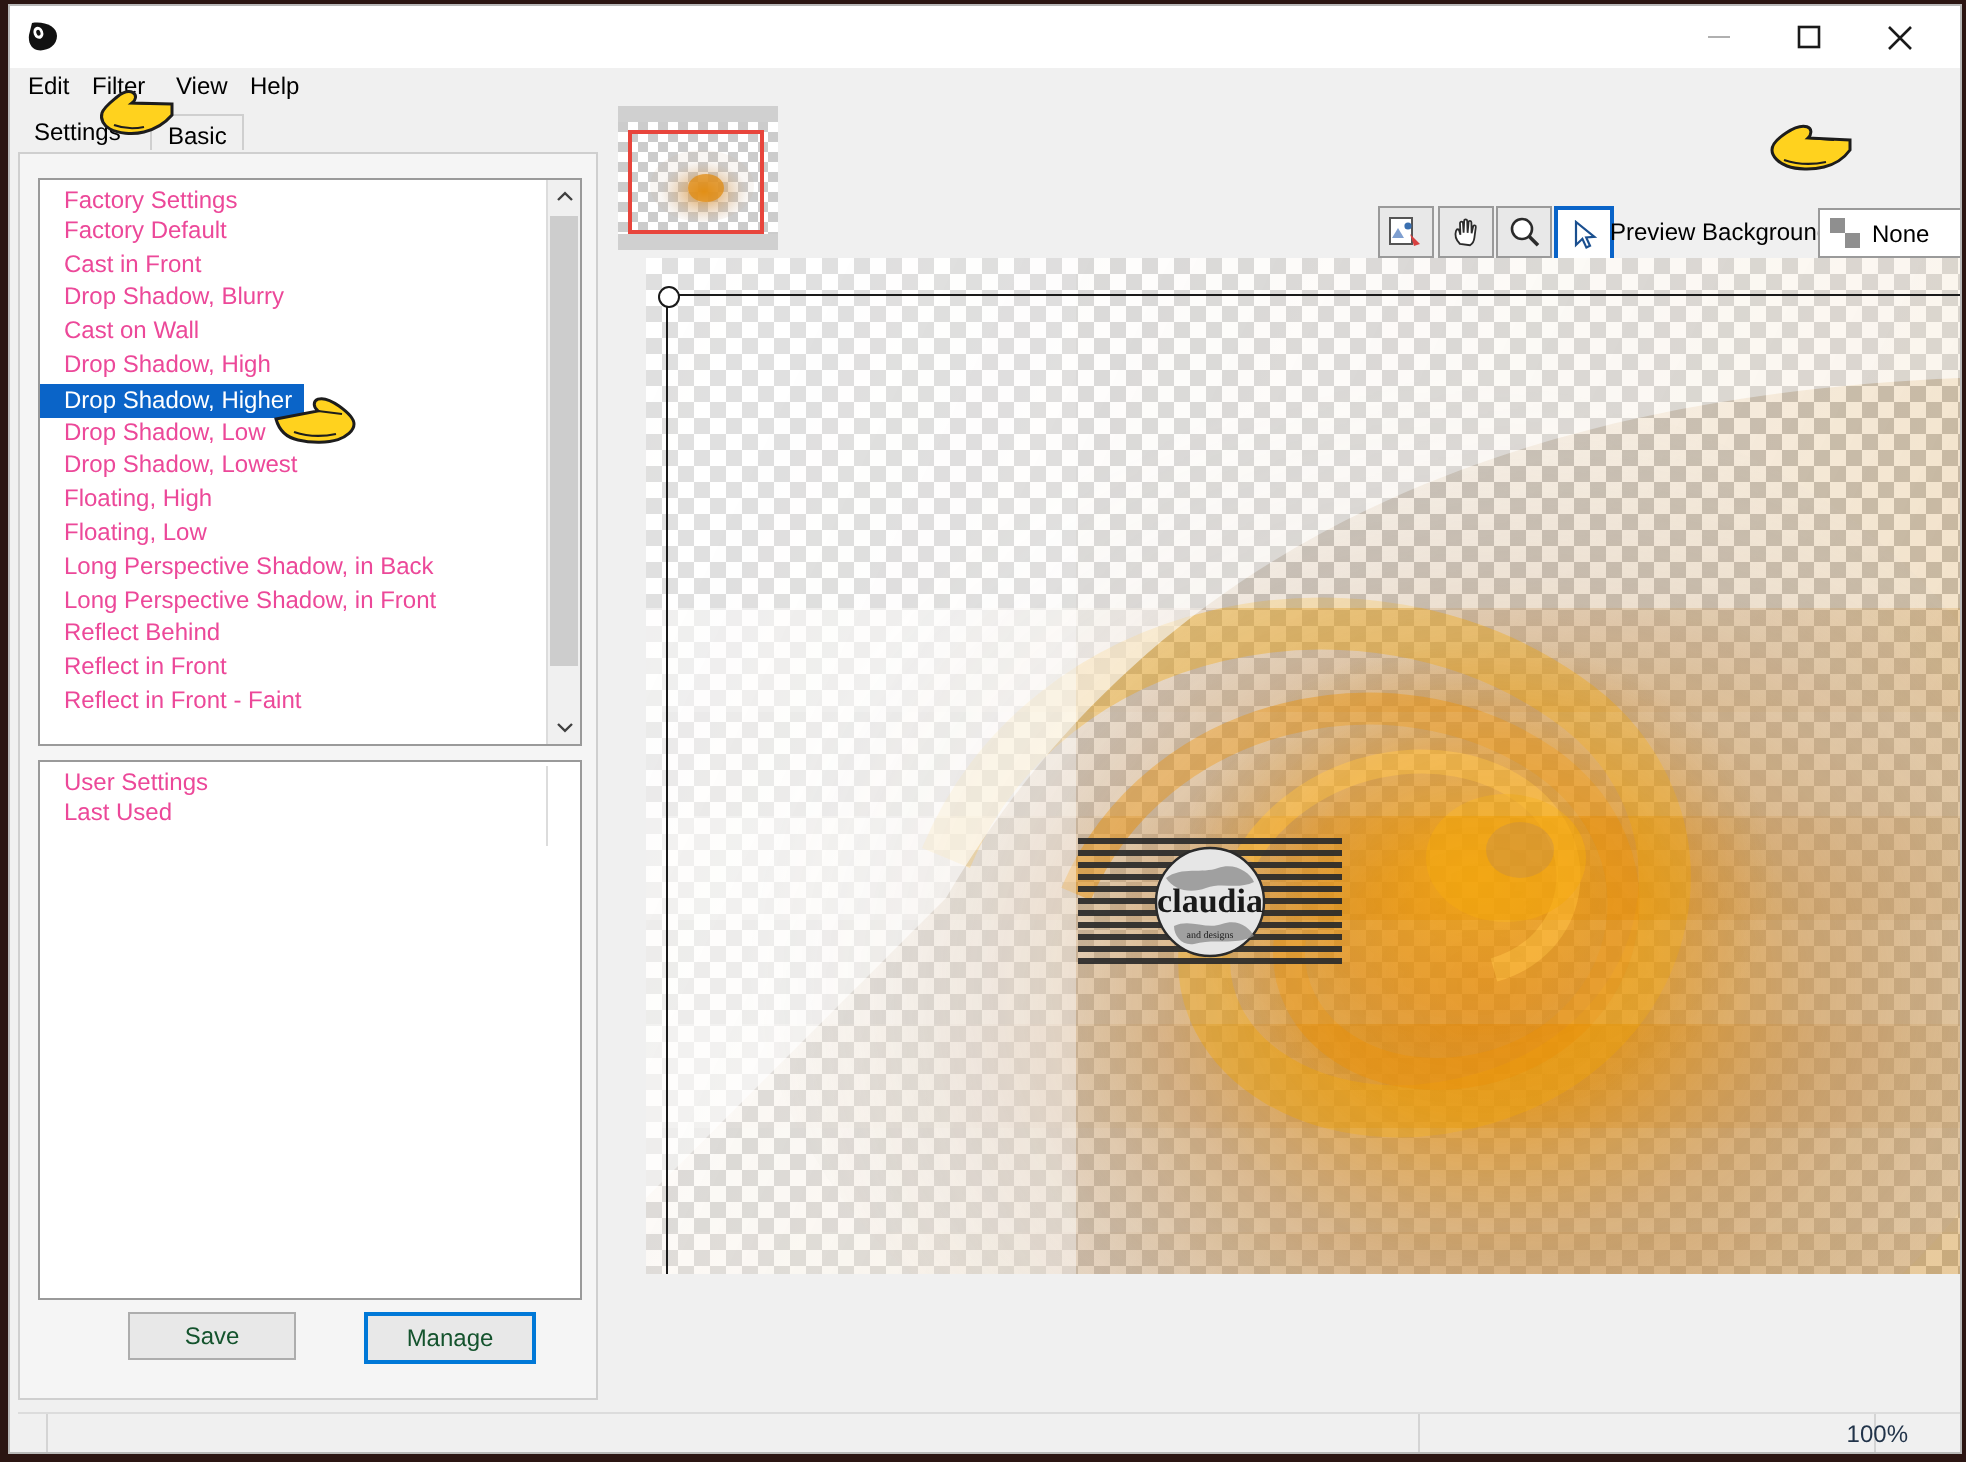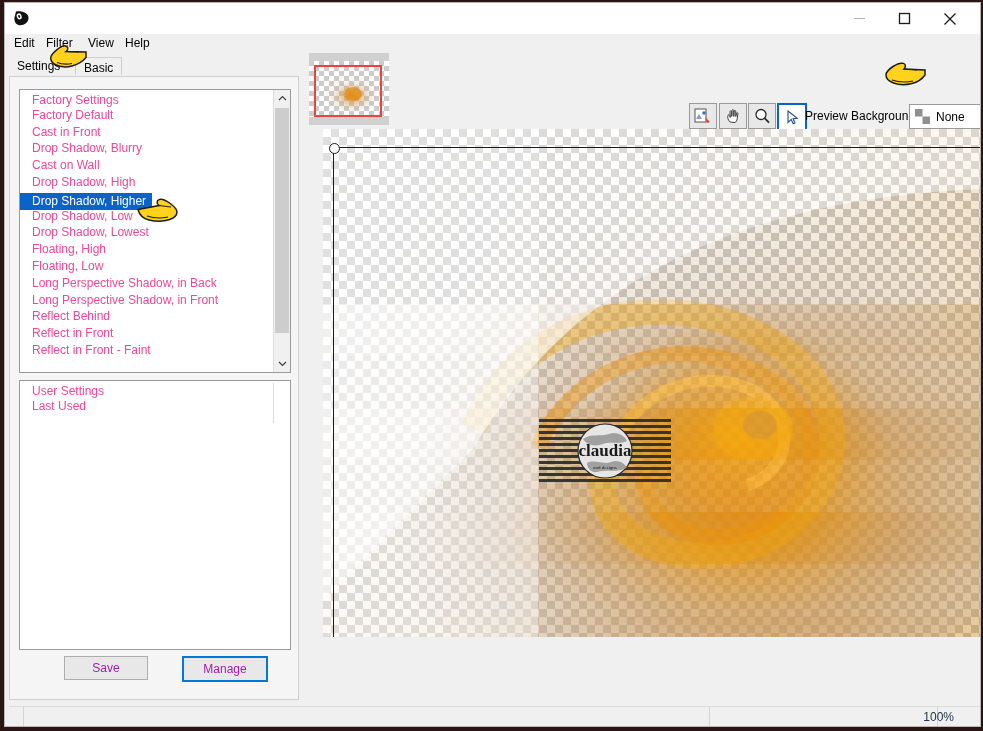--- a/index.html
+++ b/index.html
@@ -59,21 +59,21 @@
   .vs-arrow{position:absolute;left:0;width:16px;height:17px;display:flex;align-items:center;
             justify-content:center;background:#f0f0f0;cursor:default;}
   .vs-up{top:0;}
   .vs-down{bottom:0;}
   .vs-thumb{position:absolute;left:1px;width:14px;top:18px;height:225px;background:#cdcdcd;cursor:default;}
 
   .user-scroll-line{position:absolute;right:16px;top:2px;width:1px;height:40px;background:#dcdcdc;}
 
   
   .btn{position:absolute;height:22px;background:#e8e8e8;border:1px solid #adadad;
-       font-size:12px;color:#a21caf;display:flex;align-items:center;justify-content:center;cursor:default;}
+       font-size:12px;color:#14532d;display:flex;align-items:center;justify-content:center;cursor:default;}
   #btn-save{left:54px;top:579px;width:82px;}
   #btn-manage{left:172px;top:579px;width:82px;border:2px solid #0078d7;background:#e8e8e8;}
 
   
   #right-area{position:absolute;left:296px;top:46px;width:679px;height:677px;background:#f0f0f0;}
 
   
   #navigator{position:absolute;left:8px;top:4px;width:80px;height:72px;background:#d0d0d0;overflow:hidden;}
   #nav-img{position:absolute;left:0;top:8px;width:80px;height:56px;}
   #nav-rect{position:absolute;left:5px;top:12px;width:64px;height:48px;border:2px solid #e8453c;}

